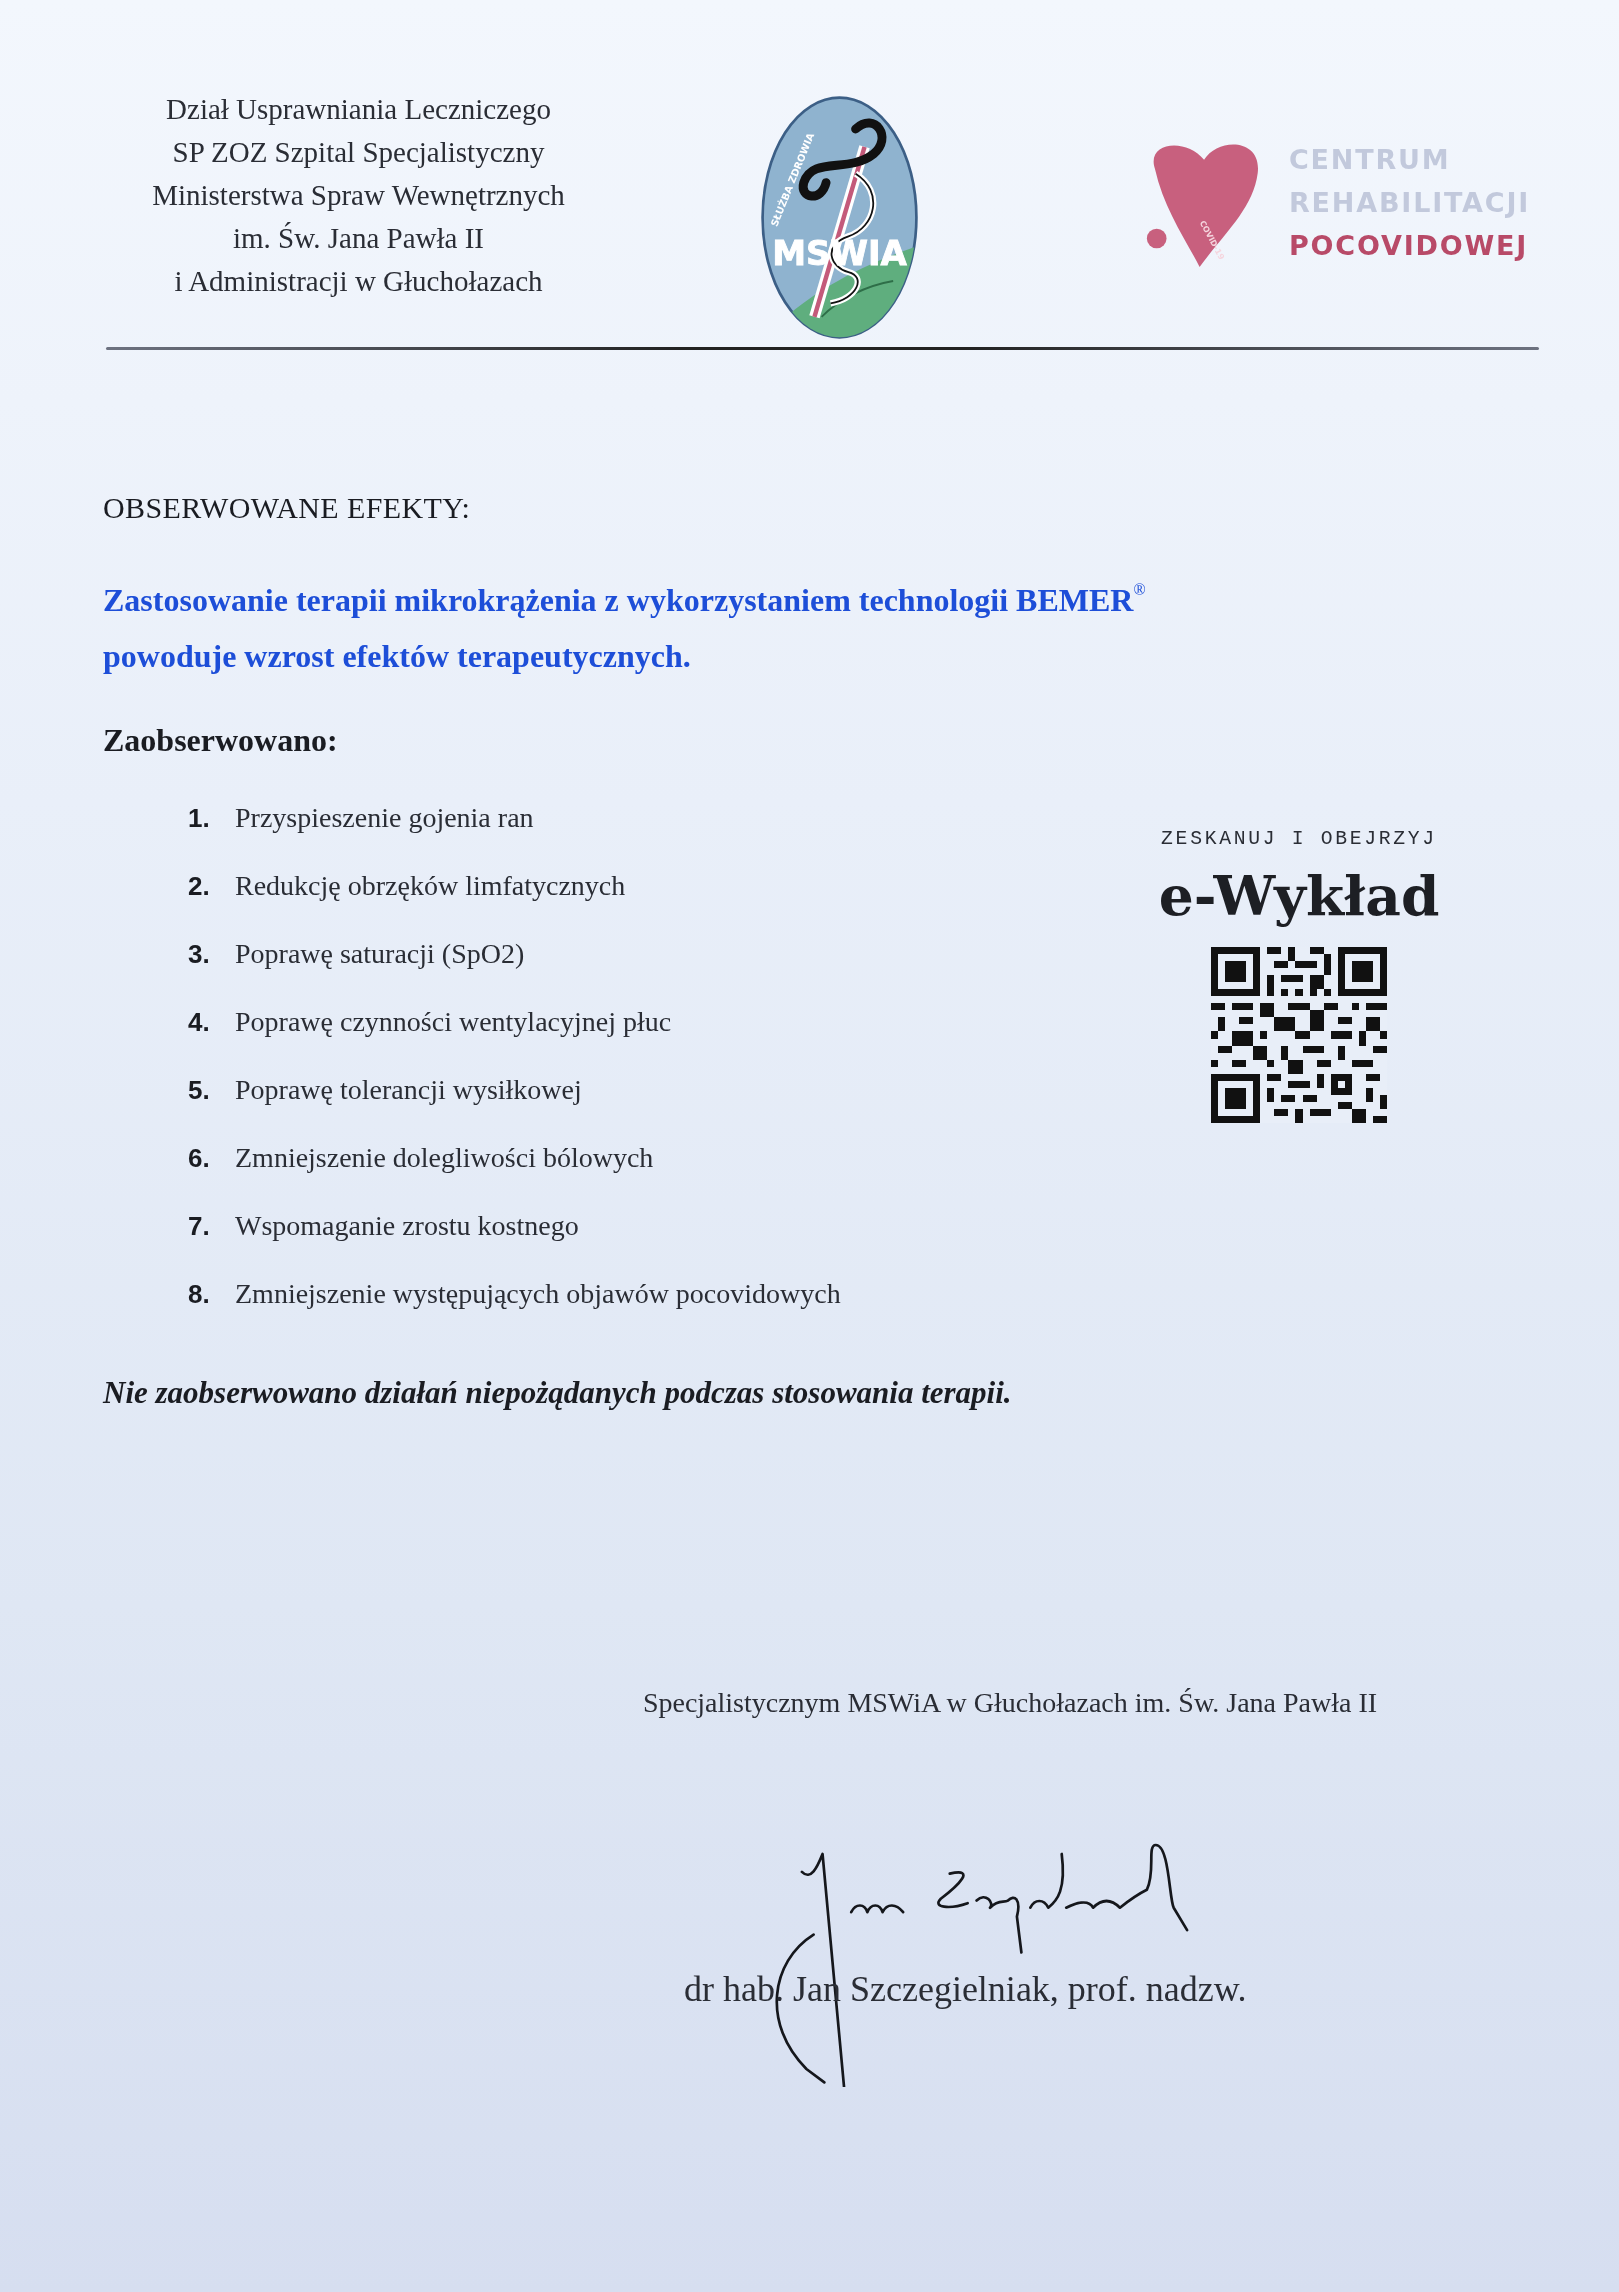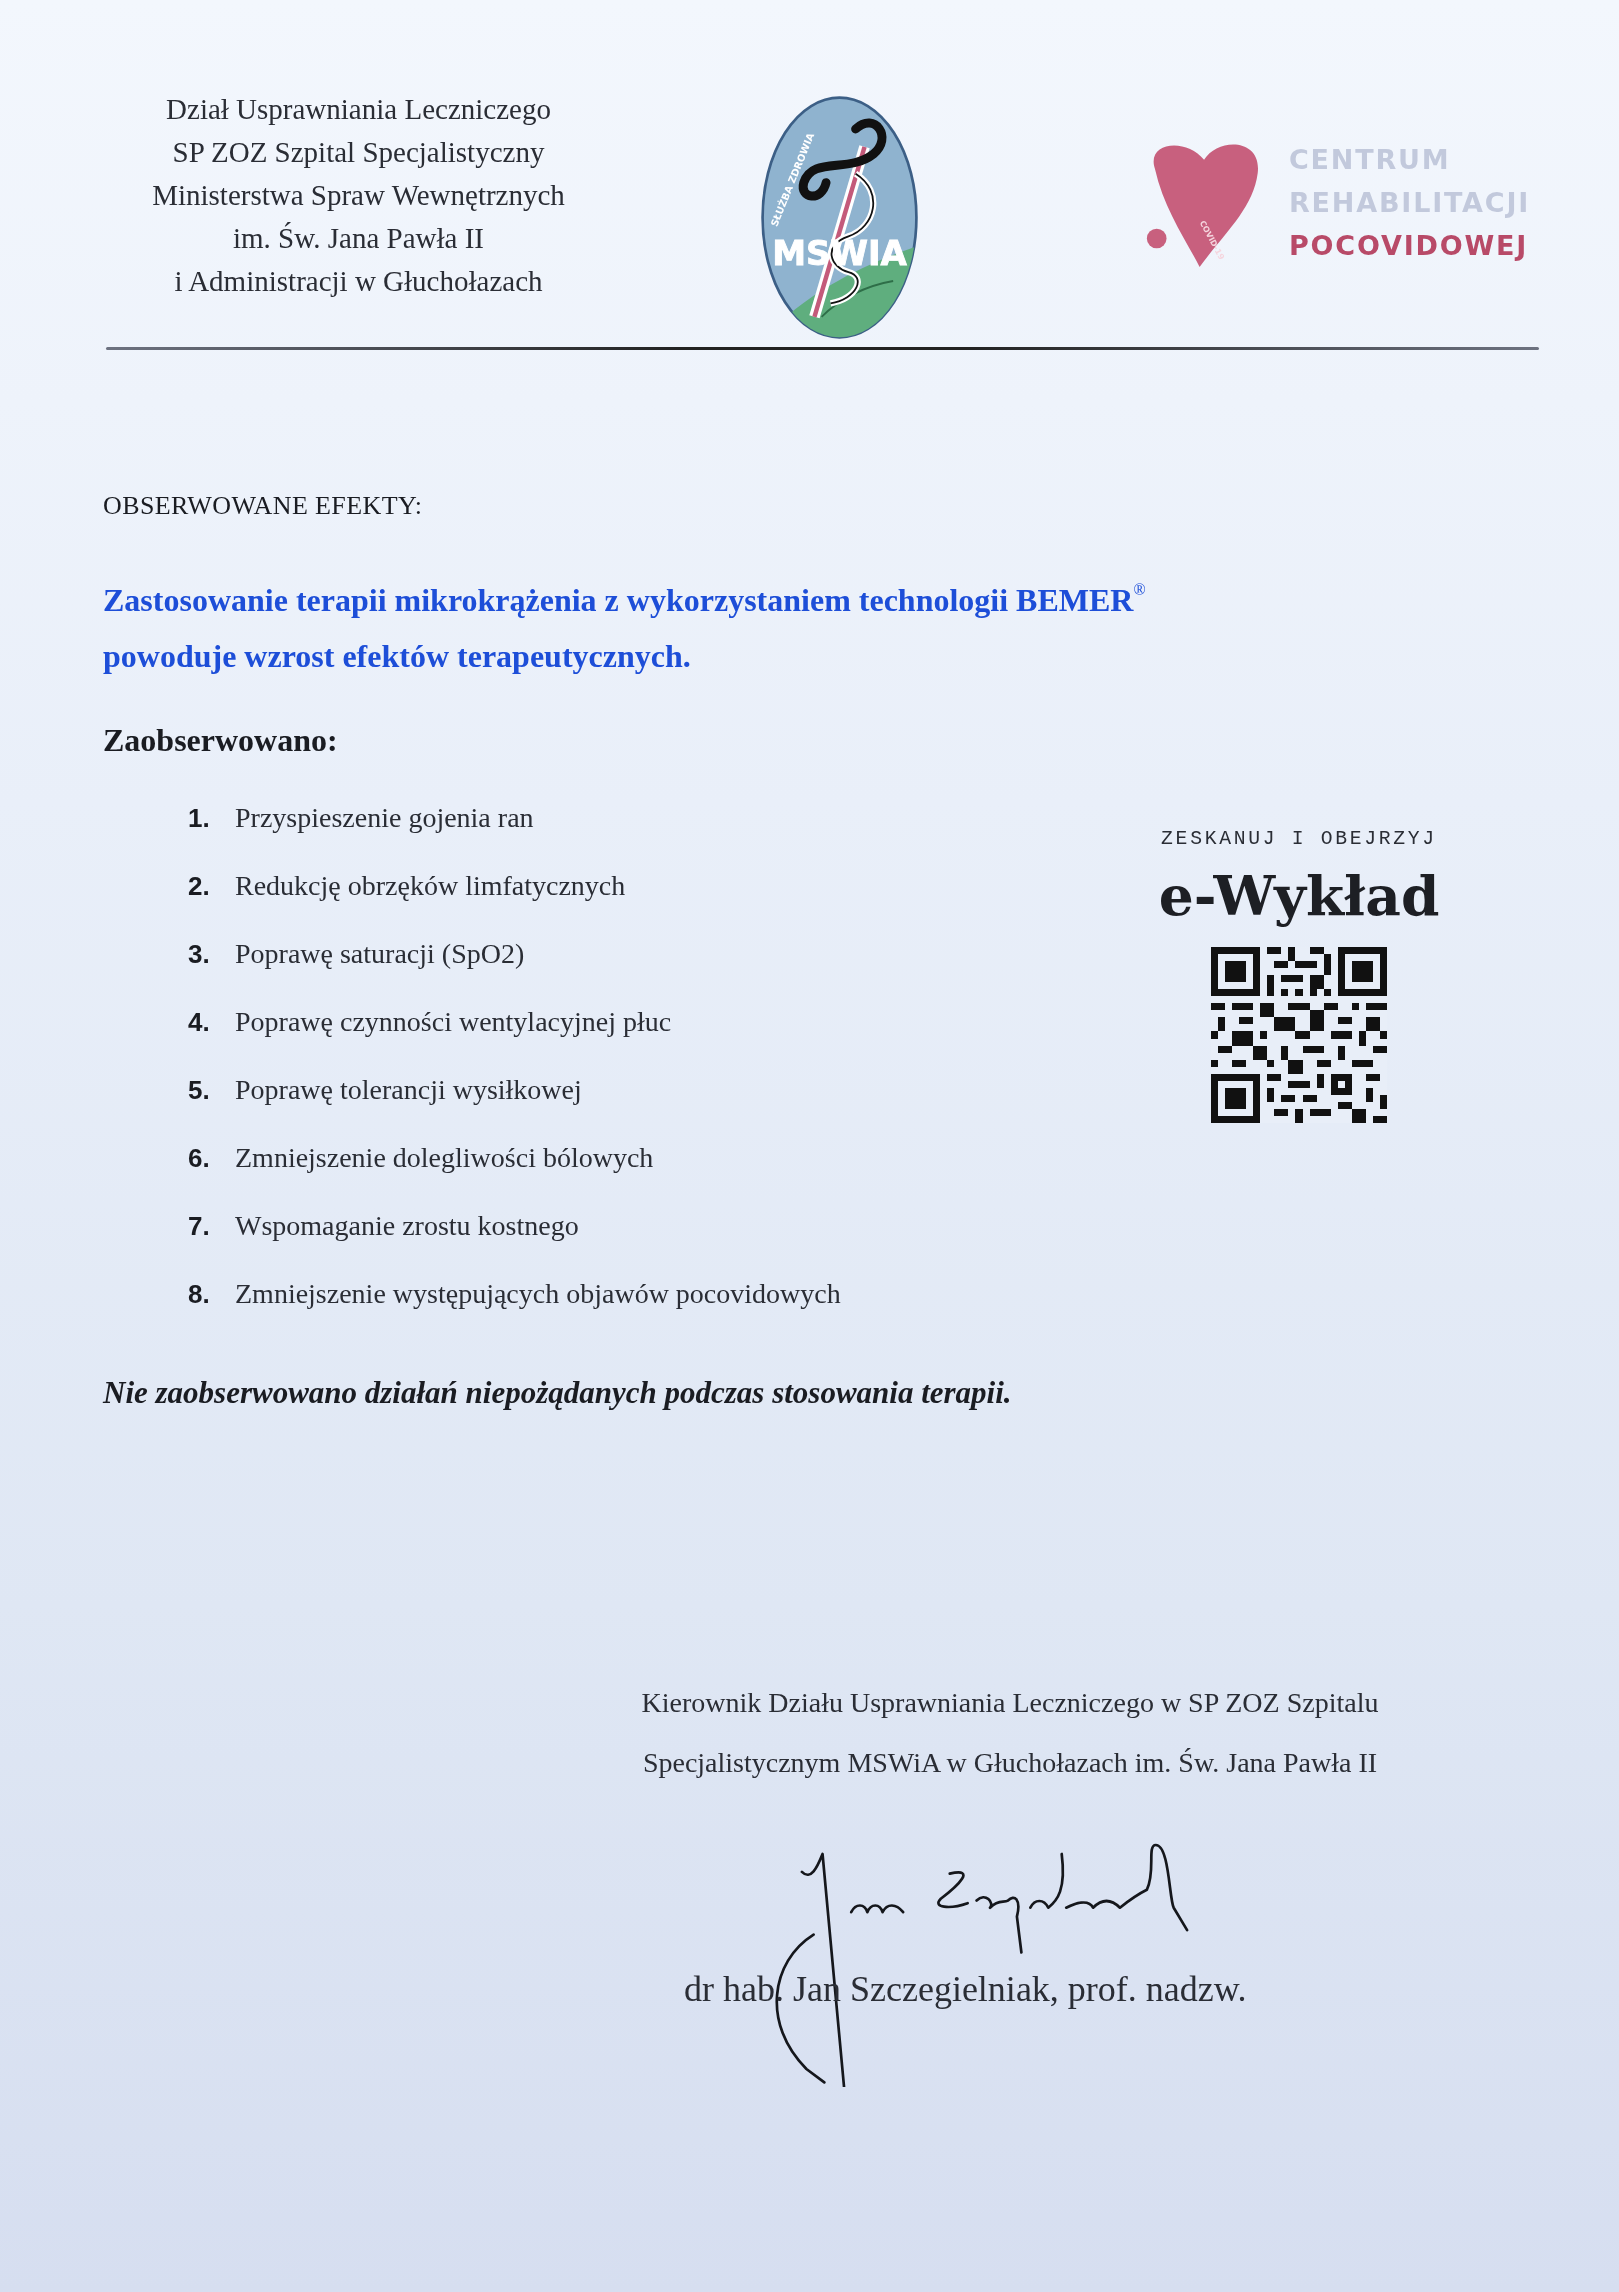--- a/index.html
+++ b/index.html
@@ -17,21 +17,21 @@
   .header-left { left: 90px; top: 88px; width: 537px; text-align: center; font-size: 29px; line-height: 43px; color: #2a2d35; }
   .header-left div { white-space: nowrap; }
   .logo-mswia { left: 759px; top: 93px; width: 161px; height: 249px; }
   .logo-crp { left: 1137px; top: 133px; width: 403px; height: 143px; }
   .crp-text { position: absolute; left: 152px; top: 5.4px; font-family: "DejaVu Sans", sans-serif; font-size: 27px; line-height: 43px; letter-spacing: 1.8px; }
   .crp-text .l1, .crp-text .l2 { color: #c2c9dc; font-weight: bold; }
   .crp-text .l3 { color: #b84a68; font-weight: bold; }
   .header-rule { left: 106px; top: 347px; width: 1433px; height: 2.7px; background: linear-gradient(90deg, #6d7280 0%, #222 40%, #222 60%, #6d7280 100%); border-radius: 1.8px; }
 
   
-  .section-title { left: 103px; top: 491px; font-size: 26px; letter-spacing: 0.4px; color: #1a1c22; }
+  .section-title { left: 103px; top: 491px; font-size: 30px; letter-spacing: 0.4px; color: #1a1c22; }
   .intro { left: 103px; top: 562px; width: 1397px; font-size: 32px; line-height: 56px; font-weight: bold; color: #1d4ed8; }
   .intro sup { font-size: 16px; font-weight: normal; vertical-align: 16px; }
   .observed-label { left: 103px; top: 722px; font-size: 32px; font-weight: bold; color: #1a1c22; text-align: right; }
 
   .effects { left: 188px; top: 802px; width: 896px; margin: 0; padding: 0; list-style: none; }
   .effects li { height: 68px; display: flex; align-items: baseline; font-size: 28px; color: #2a2d35; }
   .effects .num { font-family: "Liberation Sans", "DejaVu Sans", sans-serif; font-weight: bold; font-size: 26px; width: 47px; color: #1a1c22; }
 
   .qr-block { left: 1111px; top: 828px; width: 376px; text-align: center; }
   .qr-caption { font-family: "Liberation Mono", "DejaVu Sans Mono", monospace; font-size: 19.7px; letter-spacing: 2.7px; color: #2a2d35; }
@@ -218,21 +218,20 @@
           <rect x="18" y="22" width="2" height="1"></rect>
           <rect x="20" y="23" width="2" height="2"></rect>
           <rect x="23" y="24" width="2" height="1"></rect>
       </g>
     </svg>
   </div>
 
   <div class="abs conclusion">Nie zaobserwowano działań niepożądanych podczas stosowania terapii.</div>
 
   <div class="abs sig-block">
-    <div>Kierownik Działu Usprawniania Leczniczego w SP ZOZ Szpitalu</div>
     <div>Specjalistycznym MSWiA w Głuchołazach im. Św. Jana Pawła II</div>
   </div>
 
   <svg class="abs signature-scribble" viewBox="0 0 950 300">
     <g fill="none" stroke="#15171c" stroke-width="3" stroke-linecap="round" stroke-linejoin="round">
       <path d="M 135 60 C 145 70, 152 55, 158 40 L 182 300"></path>
       <path d="M 190 105 C 195 95, 205 95, 208 105 C 212 95, 222 95, 225 105 C 230 95, 240 95, 248 105"></path>
       <path d="M 300 62 C 330 55, 310 75, 290 90 C 280 100, 300 102, 320 95"></path>
       <path d="M 330 92 C 340 82, 350 95, 345 100 C 355 90, 360 95, 365 92 C 372 85, 380 90, 375 110 L 380 150"></path>
       <path d="M 390 100 C 395 90, 405 90, 410 100 C 420 92, 430 80, 425 40"></path>

